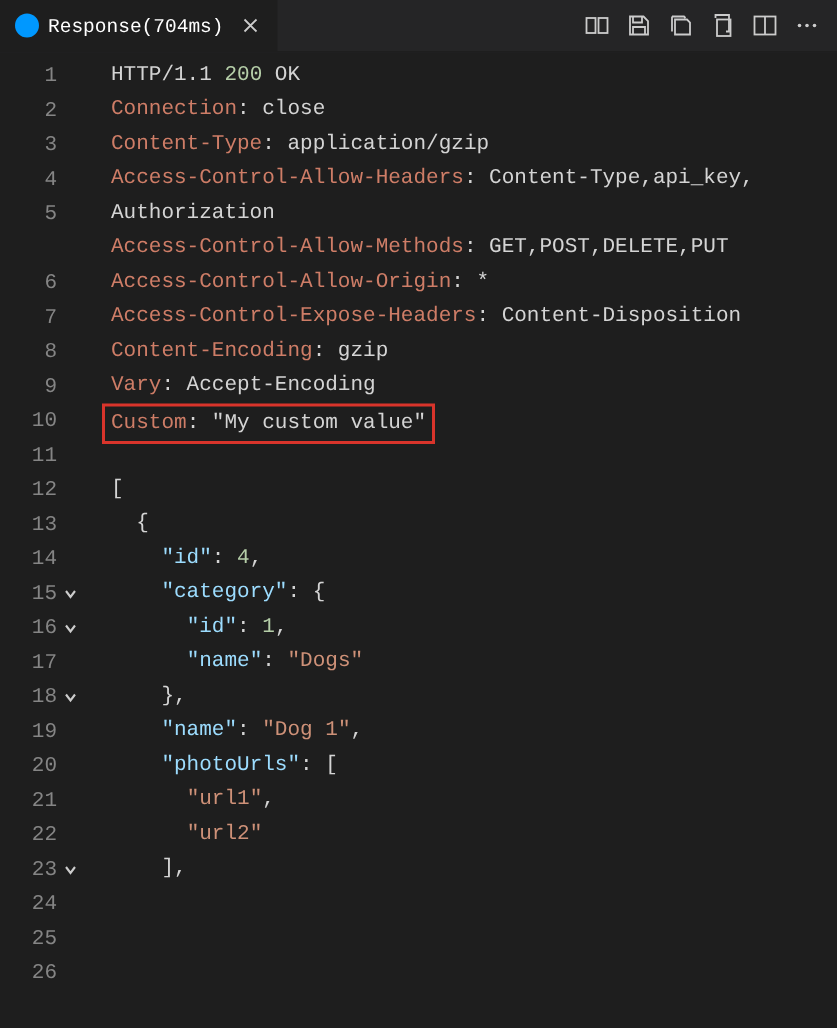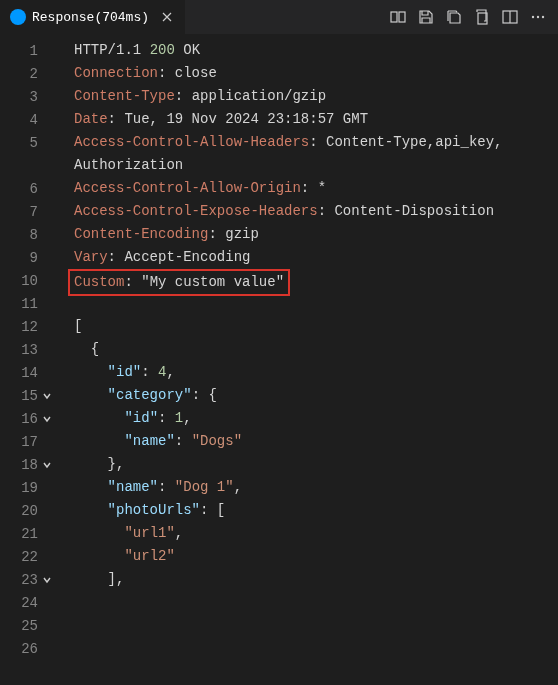--- a/index.html
+++ b/index.html
@@ -313,23 +313,23 @@
       </div>
       <div class="line">
         <span class="lineno">26</span>
         <span class="fold"></span>
       </div>
     </div>
   <div class="code" id="code">
       <div class="code-line"><span class="tok-text">HTTP/1.1 </span><span class="tok-green">200</span><span class="tok-text"> OK</span></div>
       <div class="code-line"><span class="tok-header">Connection</span><span class="tok-text">: close</span></div>
       <div class="code-line"><span class="tok-header">Content-Type</span><span class="tok-text">: application/gzip</span></div>
-      <div class="code-line"><span class="tok-header">Date</span><span class="tok-text">: Tue, 19 Nov 2024 23:18:57 GMT</span></div>
       <div class="code-line"><span class="tok-header">Access-Control-Allow-Headers</span><span class="tok-text">: Content-Type,api_key,</span></div>
       <div class="code-line"><span class="tok-text">Authorization</span></div>
+      <div class="code-line"><span class="tok-header">Access-Control-Allow-Methods</span><span class="tok-text">: GET,POST,DELETE,PUT</span></div>
       <div class="code-line"><span class="tok-header">Access-Control-Allow-Origin</span><span class="tok-text">: *</span></div>
       <div class="code-line"><span class="tok-header">Access-Control-Expose-Headers</span><span class="tok-text">: Content-Disposition</span></div>
       <div class="code-line"><span class="tok-header">Content-Encoding</span><span class="tok-text">: gzip</span></div>
       <div class="code-line"><span class="tok-header">Vary</span><span class="tok-text">: Accept-Encoding</span></div>
       <div class="code-line"><span class="highlight-box"><span class="tok-header">Custom</span><span class="tok-text">: "My custom value"</span></span></div>
       <div class="code-line"></div>
       <div class="code-line"><span class="tok-punct">[</span></div>
       <div class="code-line"><span class="tok-punct">  {</span></div>
       <div class="code-line"><span class="tok-punct">    </span><span class="tok-prop">"id"</span><span class="tok-punct">: </span><span class="tok-num">4</span><span class="tok-punct">,</span></div>
       <div class="code-line"><span class="tok-punct">    </span><span class="tok-prop">"category"</span><span class="tok-punct">: {</span></div>

